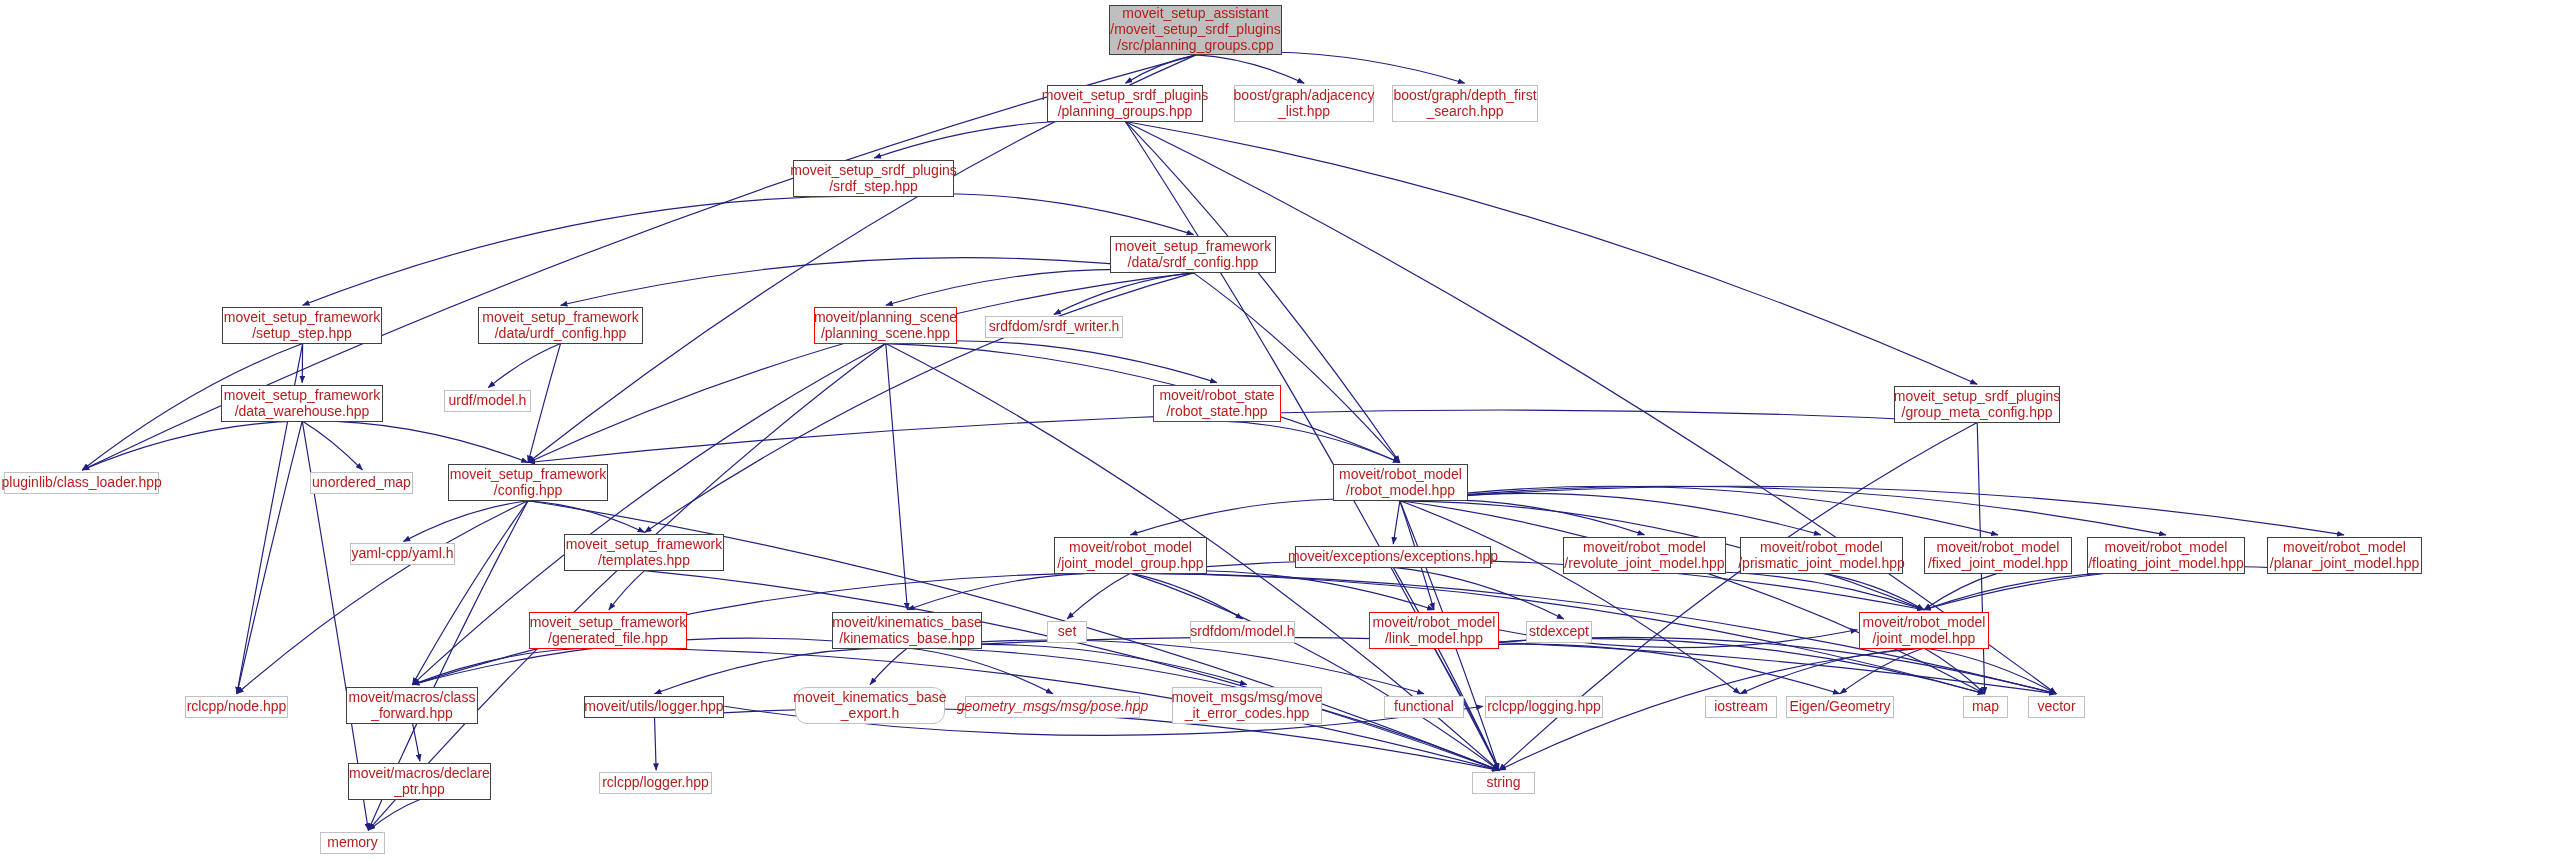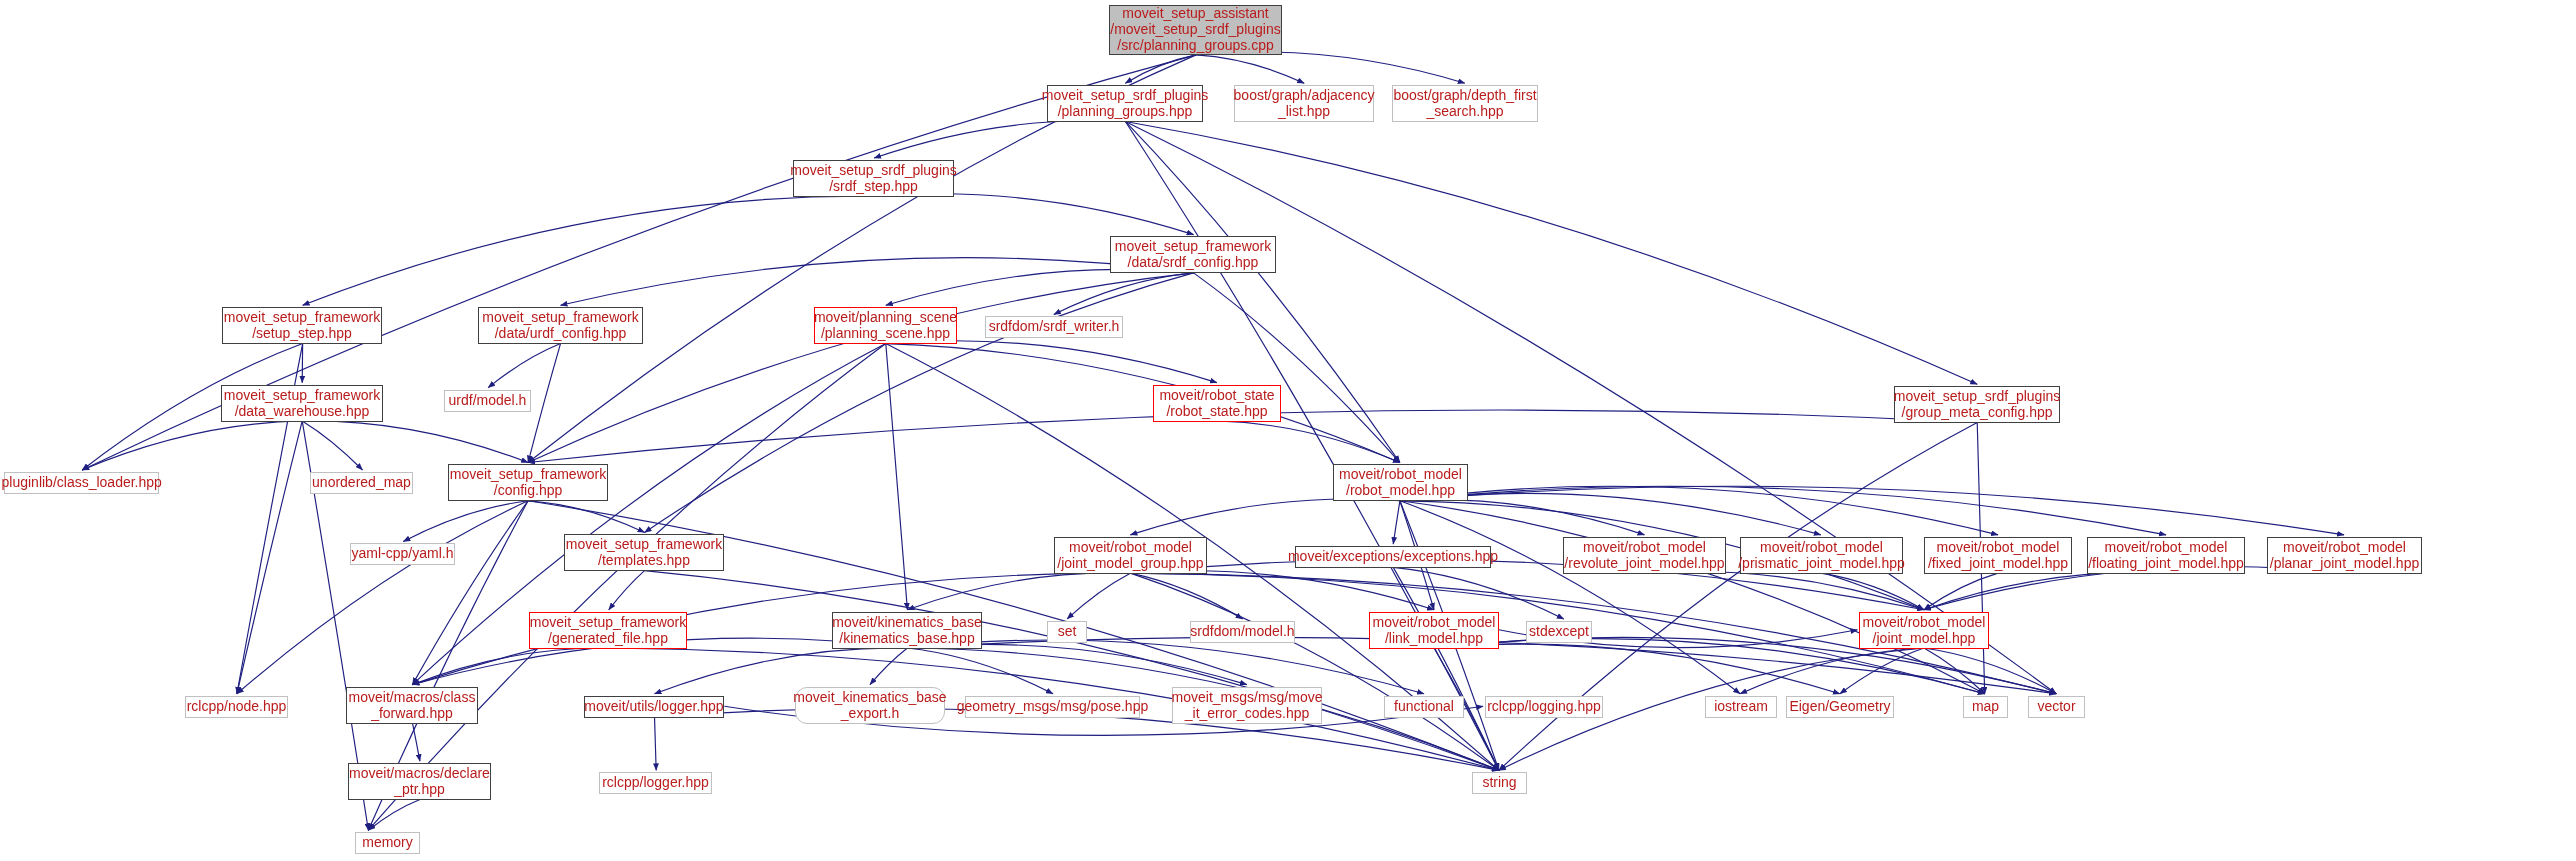--- a/index.html
+++ b/index.html
@@ -186,28 +186,28 @@
 /link_model.hpp</span></div>
     <div class="node n-ext" style="left: 1526px; top: 621px; width: 66px; height: 21.6px;"><span class="nlabel">stdexcept</span></div>
     <div class="node n-red" style="left: 1859px; top: 612px; width: 130px; height: 37px;"><span class="nlabel">moveit/robot_model
 /joint_model.hpp</span></div>
     <div class="node n-ext" style="left: 185px; top: 696px; width: 103px; height: 21.6px;"><span class="nlabel">rclcpp/node.hpp</span></div>
     <div class="node n-int" style="left: 346px; top: 687px; width: 132px; height: 37px;"><span class="nlabel">moveit/macros/class
 _forward.hpp</span></div>
     <div class="node n-int" style="left: 584px; top: 696px; width: 140px; height: 21.6px;"><span class="nlabel">moveit/utils/logger.hpp</span></div>
     <div class="node n-ext" style="left: 795px; top: 687px; width: 150px; height: 37px; border-radius: 12px;"><span class="nlabel">moveit_kinematics_base
 _export.h</span></div>
-    <div class="node n-ext" style="left: 965px; top: 696px; width: 175px; height: 21.6px;"><span class="nlabel">geometry_msgs/msg/pose.hpp</span></div>
+    <div class="node n-ext" style="left: 965px; top: 696px; width: 175px; height: 21.6px; font-style: italic;"><span class="nlabel">geometry_msgs/msg/pose.hpp</span></div>
     <div class="node n-ext" style="left: 1172px; top: 687px; width: 150px; height: 37px;"><span class="nlabel">moveit_msgs/msg/move
 _it_error_codes.hpp</span></div>
     <div class="node n-ext" style="left: 1384px; top: 696px; width: 80px; height: 21.6px;"><span class="nlabel">functional</span></div>
     <div class="node n-ext" style="left: 1485px; top: 696px; width: 118px; height: 21.6px;"><span class="nlabel">rclcpp/logging.hpp</span></div>
     <div class="node n-ext" style="left: 1705px; top: 696px; width: 72px; height: 21.6px;"><span class="nlabel">iostream</span></div>
     <div class="node n-ext" style="left: 1786px; top: 696px; width: 108px; height: 21.6px;"><span class="nlabel">Eigen/Geometry</span></div>
     <div class="node n-ext" style="left: 1963px; top: 696px; width: 45px; height: 21.6px;"><span class="nlabel">map</span></div>
     <div class="node n-ext" style="left: 2028px; top: 696px; width: 57px; height: 21.6px;"><span class="nlabel">vector</span></div>
     <div class="node n-int" style="left: 348px; top: 763px; width: 143px; height: 37px;"><span class="nlabel">moveit/macros/declare
 _ptr.hpp</span></div>
     <div class="node n-ext" style="left: 599px; top: 772px; width: 113px; height: 21.6px;"><span class="nlabel">rclcpp/logger.hpp</span></div>
-    <div class="node n-ext" style="left: 1472px; top: 772px; width: 55px; height: 21.6px;"><span class="nlabel">string</span></div>
-    <div class="node n-ext" style="left: 355px; top: 832px; width: 65px; height: 21.6px;"><span class="nlabel">memory</span></div>
+    <div class="node n-ext" style="left: 1472px; top: 772px; width: 63px; height: 21.6px;"><span class="nlabel">string</span></div>
+    <div class="node n-ext" style="left: 320px; top: 832px; width: 65px; height: 21.6px;"><span class="nlabel">memory</span></div>
   </div>
 
 
 </body></html>

